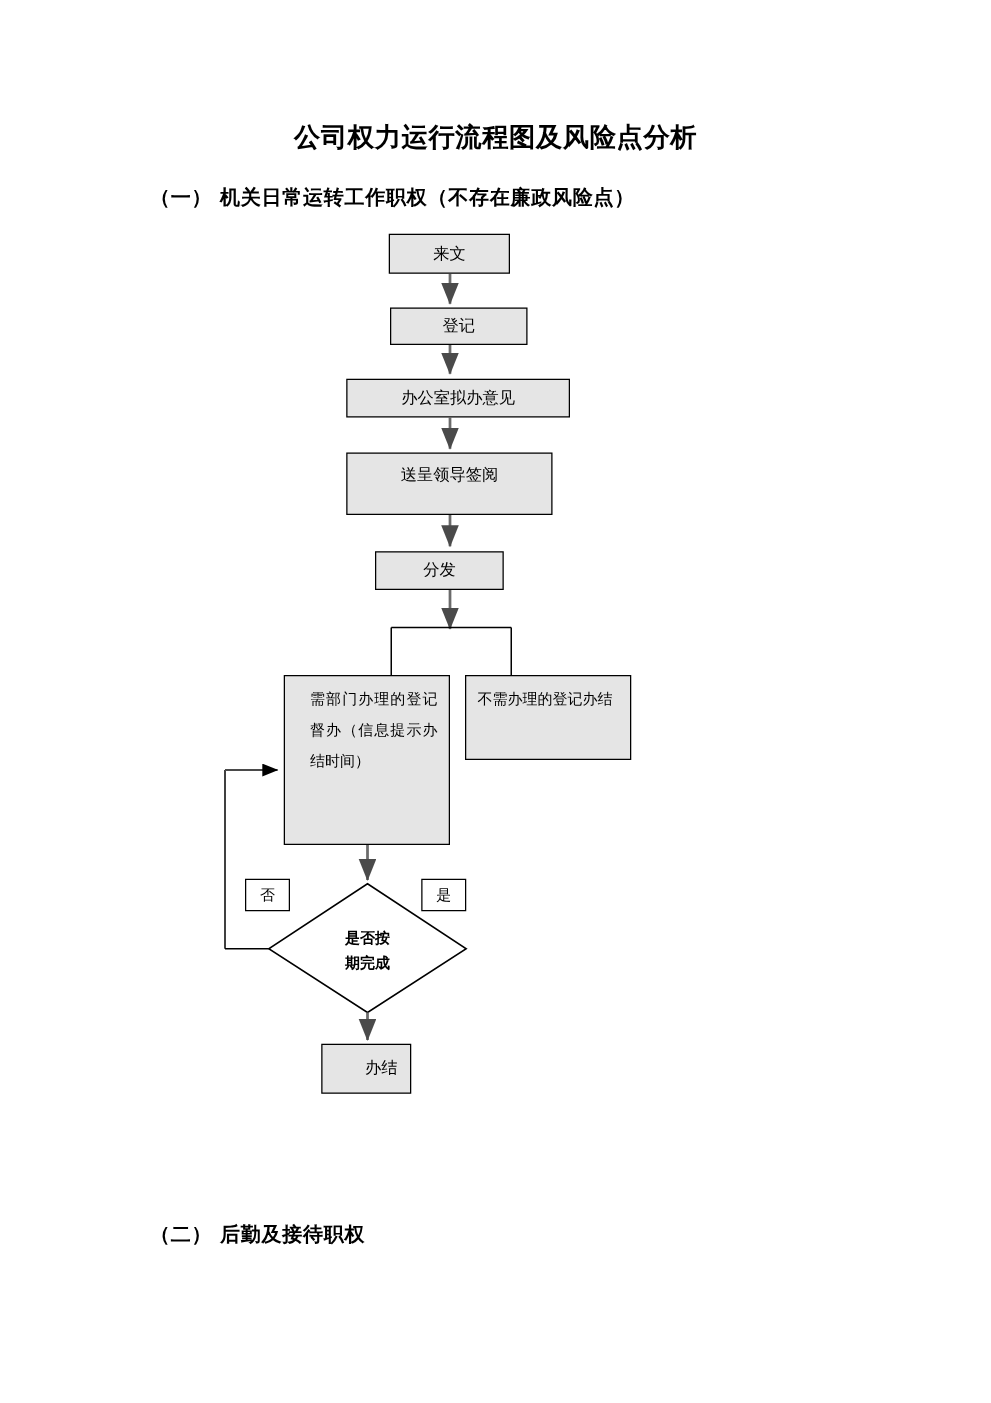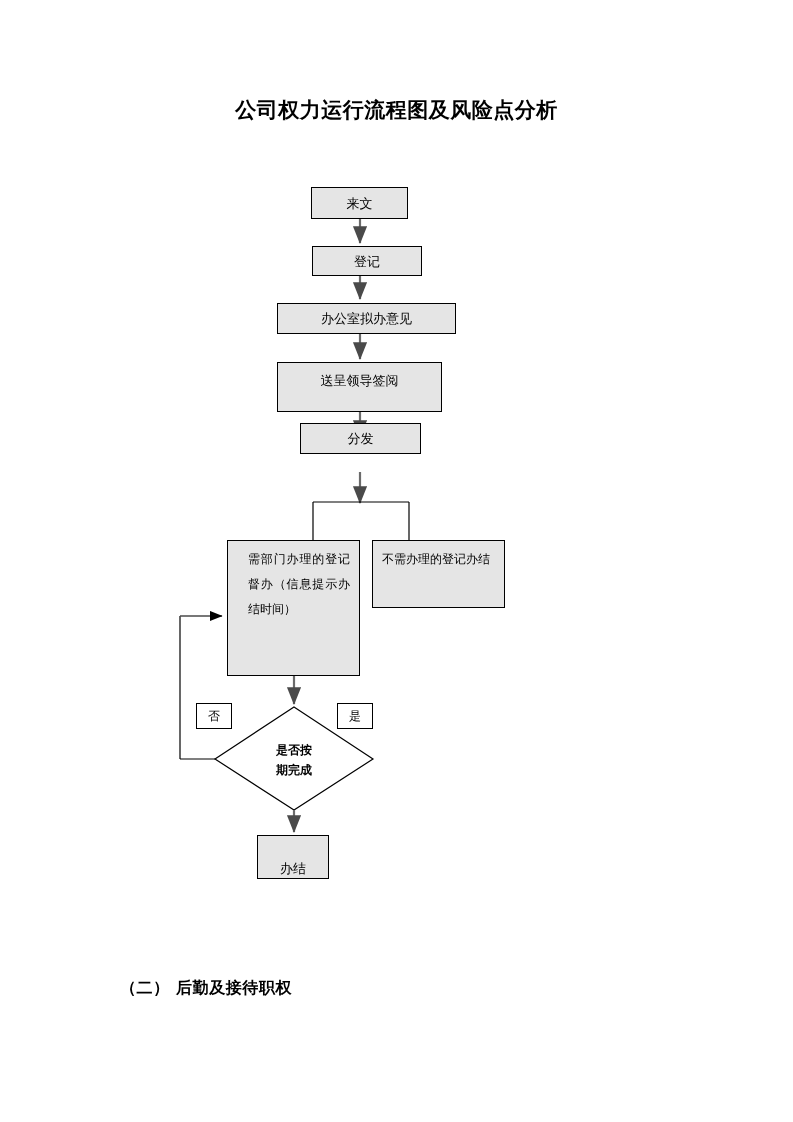--- a/index.html
+++ b/index.html
@@ -64,22 +64,22 @@
     align-items: center;
     justify-content: center;
     text-align: center;
   }
   .node.topleft {
     padding: 6px 9px;
     text-align: justify;
     text-align-last: left;
   }
   .node.lefttext {
-    padding: 21px 10px;
-    text-align: center;
+    padding: 7px 10px;
+    text-align: right;
   }
   .label-box {
     position: absolute;
     border: 1px solid #000000;
     box-sizing: border-box;
     display: flex;
     align-items: center;
     justify-content: center;
     font-size: 12px;
     background: #ffffff;
@@ -102,20 +102,21 @@
     pointer-events: none;
   }
 </style>
 </head>
 <body>
 
 <div class="page">
 
   <div class="doc-title">公司权力运行流程图及风险点分析</div>
 
+  <div class="section-heading" id="section-1">（一） 机关日常运转工作职权（不存在廉政风险点）</div>
 
   <div class="flow">
 
     <svg class="wires" viewBox="0 0 793 1122" xmlns="http://www.w3.org/2000/svg">
       <defs>
         <marker id="ah" markerWidth="9" markerHeight="9" refX="7.6" refY="3.2" orient="auto" markerUnits="strokeWidth">
           <path d="M0,0 L8,3.2 L0,6.4 z" fill="#4a4a4a"></path>
         </marker>
         <marker id="ahb" markerWidth="9" markerHeight="9" refX="7.6" refY="3.2" orient="auto" markerUnits="strokeWidth">
           <path d="M0,0 L8,3.2 L0,6.4 z" fill="#000000"></path>
@@ -148,21 +149,21 @@
     </svg>
 
     <div class="node center" style="left:311px; top:187px; width:97px; height:32px;">来文</div>
 
     <div class="node center" style="left:312px; top:246px; width:110px; height:30px;">登记</div>
 
     <div class="node center" style="left:277px; top:303px; width:179px; height:31px;">办公室拟办意见</div>
 
     <div class="node" style="left:277px; top:362px; width:165px; height:50px; text-align:center; padding-top:6px;">送呈领导签阅</div>
 
-    <div class="node center" style="left:300px; top:423px; width:121px; height:31px;">分发</div>
+    <div class="node center" style="left:300px; top:441px; width:103px; height:31px;">分发</div>
 
     <div class="node topleft" style="left:227px; top:540px; width:133px; height:136px; font-size:12px; line-height:25px;padding-left:20px;">需部门办理的登记督办（信息提示办结时间）</div>
 
     <div class="node topleft" style="left:372px; top:540px; width:133px; height:68px; font-size:12px; line-height:25px; text-align-last:left;">不需办理的登记办结</div>
 
     <div class="label-box" style="left:196px; top:703px; width:36px; height:26px;">否</div>
 
     <div class="label-box" style="left:337px; top:703px; width:36px; height:26px;">是</div>
 
     <div class="diamond-text" style="left:244px; top:740px; width:100px;">是否按</div>

